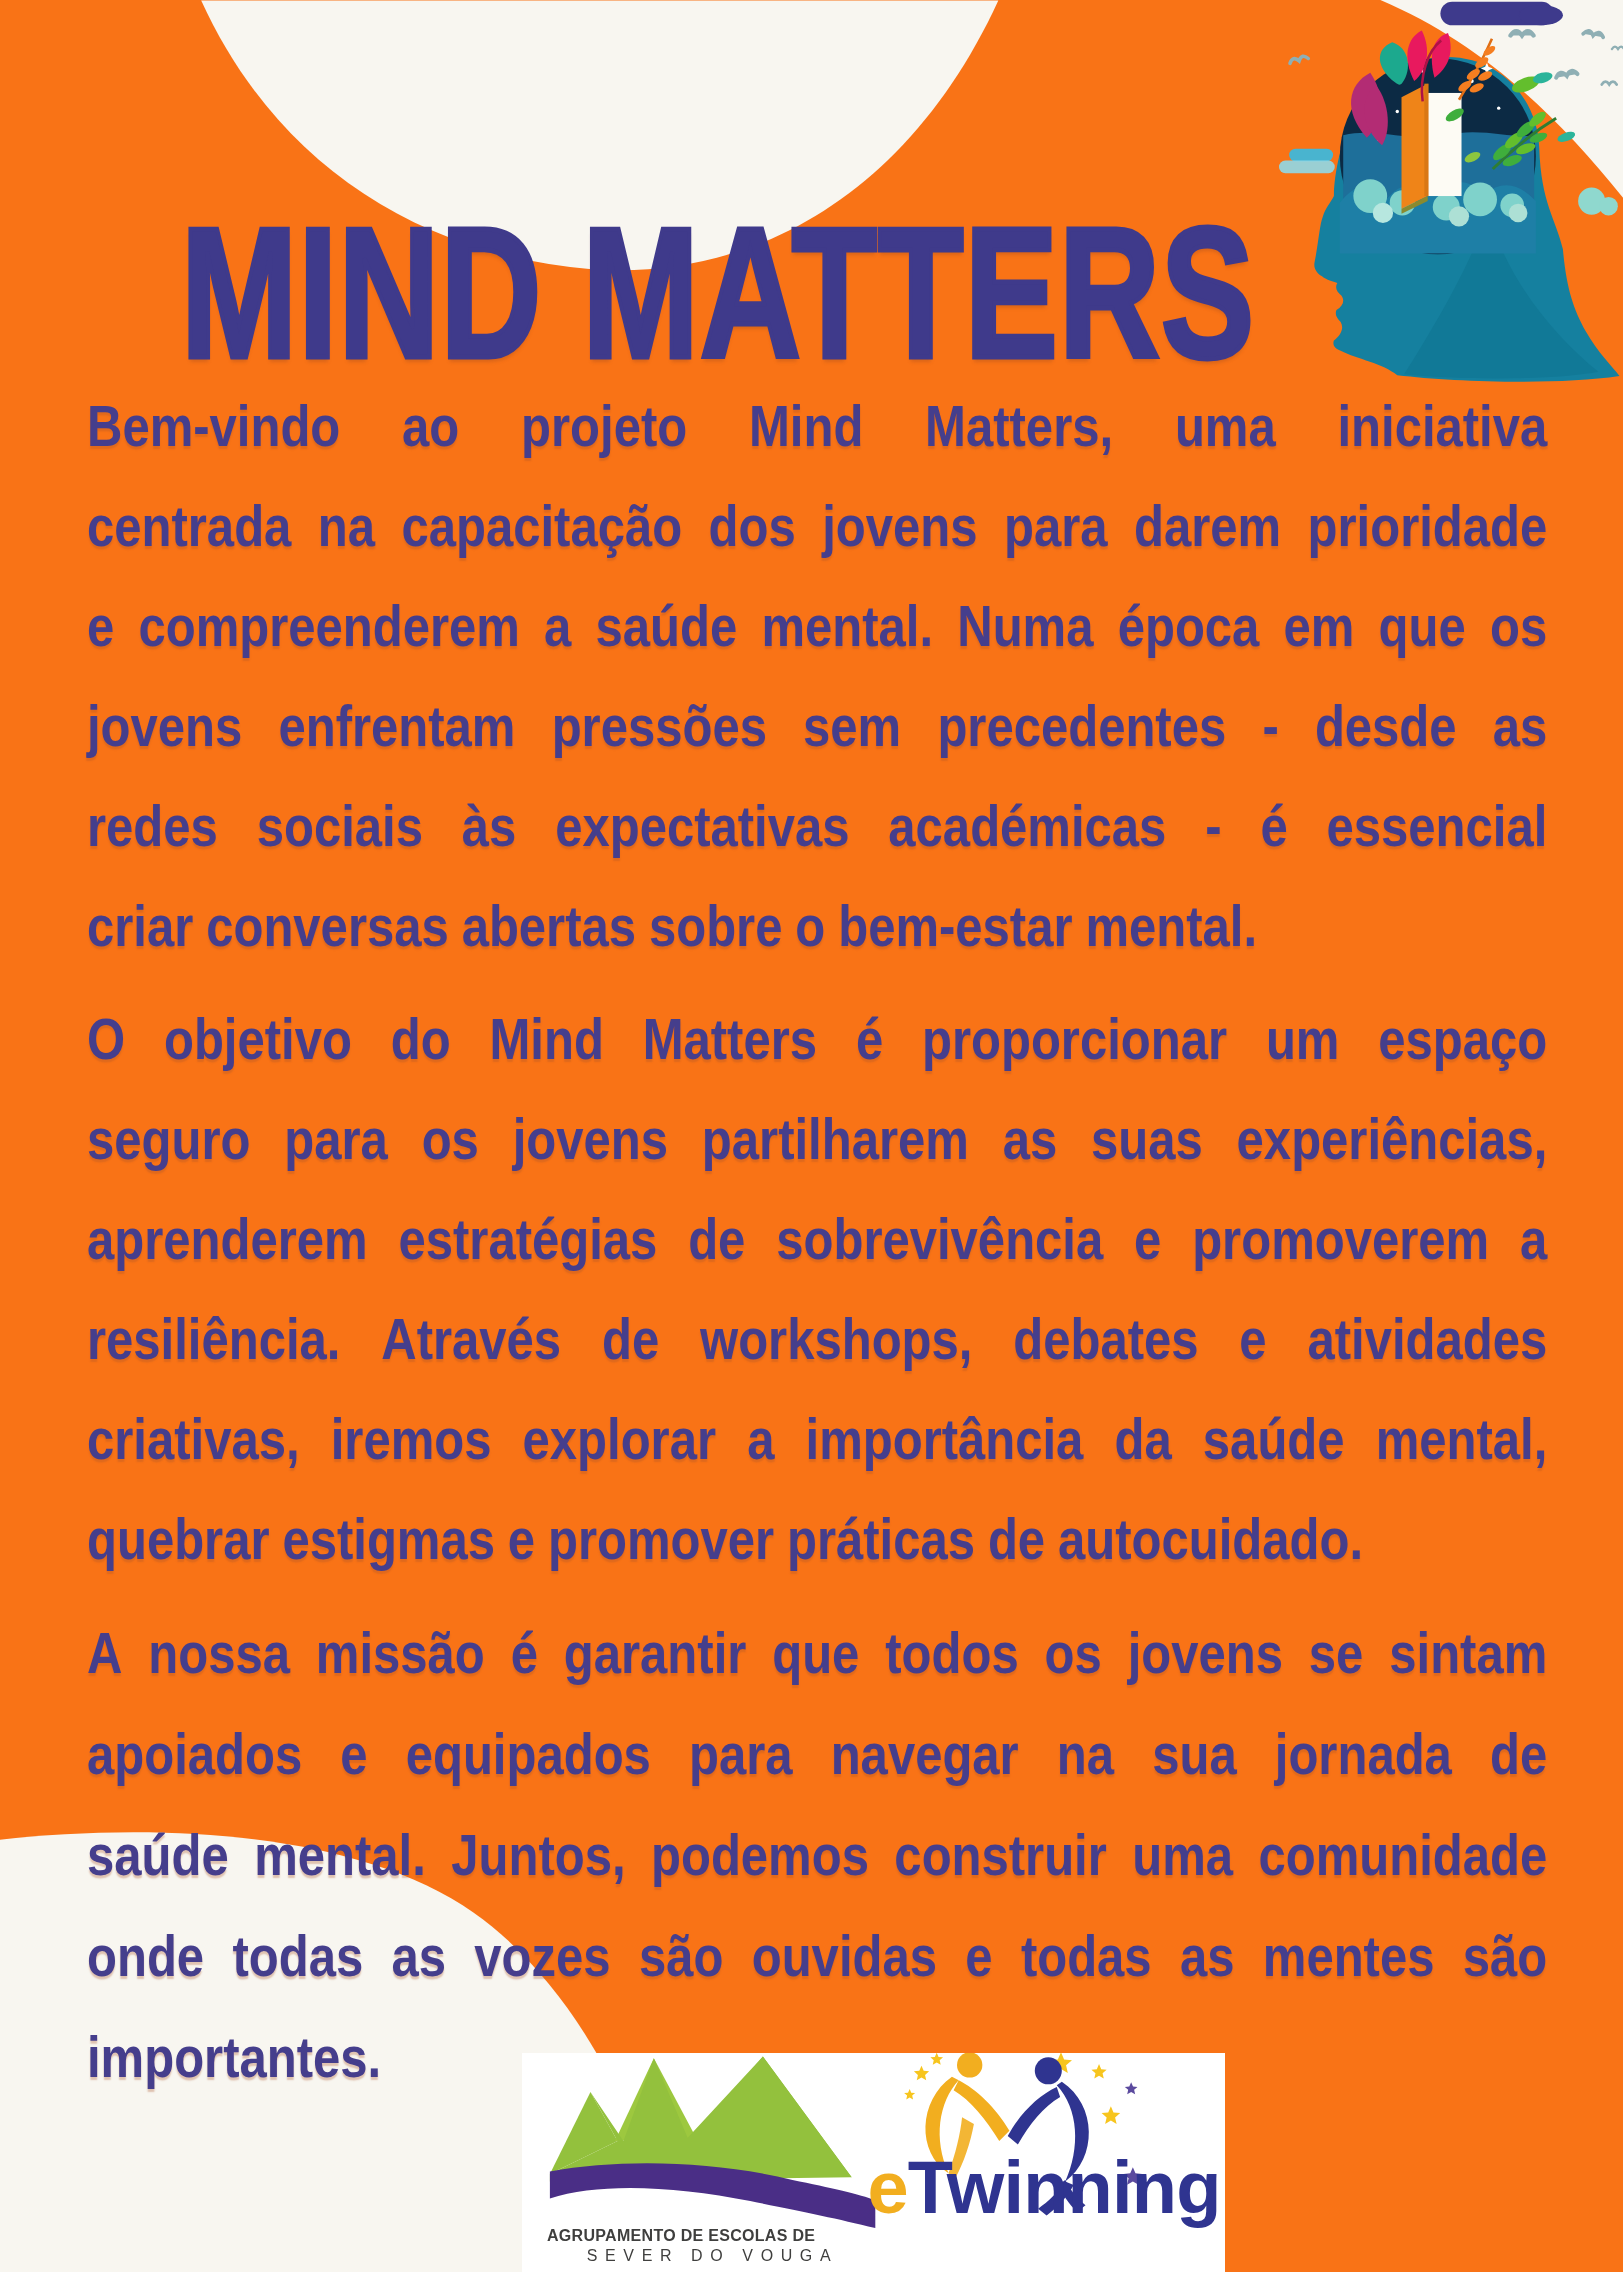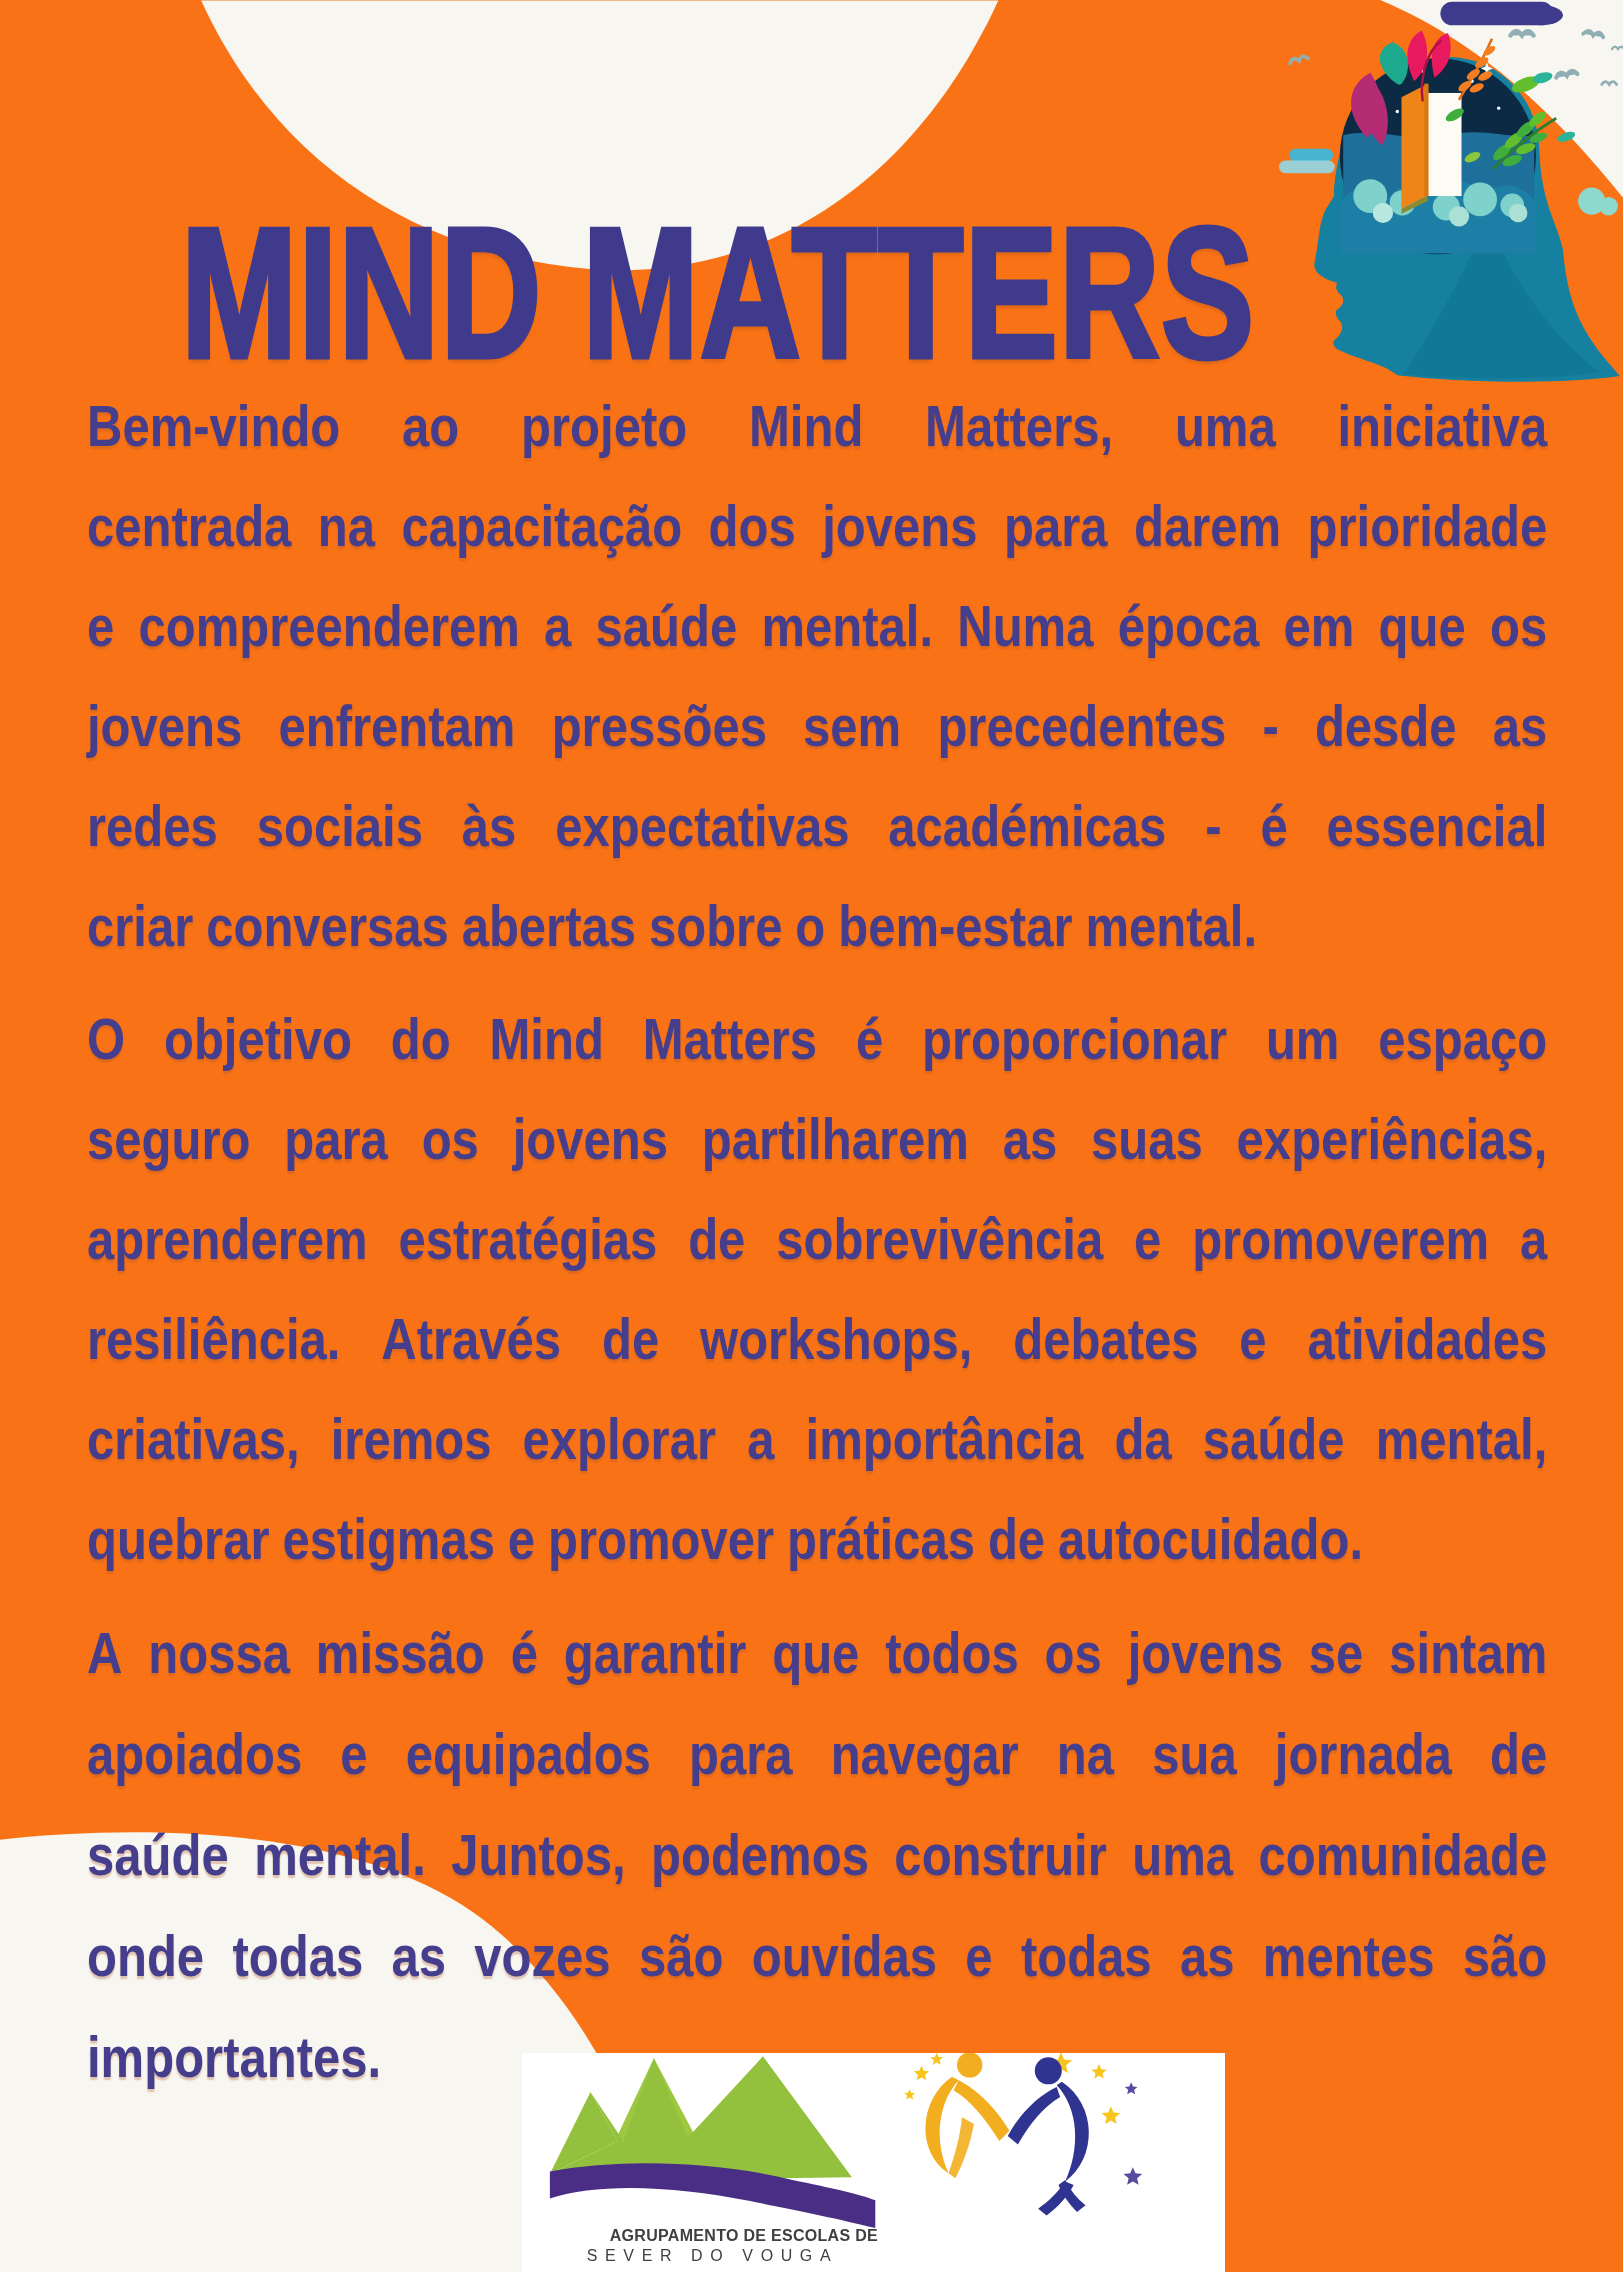--- a/index.html
+++ b/index.html
@@ -30,21 +30,21 @@
   #para-3 .line{height:101px;}
   .line.justify{justify-content:space-between;}
   .line.plain{justify-content:flex-start;}
   .line.plain span{margin-right:15px;}
   .logo-box{
     position:absolute; left:522px; top:2053px; width:703px; height:220px;
     background:#FFFFFF;
   }
   .school-logo{position:absolute;left:0;top:0;width:355px;height:220px;}
   .school-text1{
-    position:absolute; left:25px; top:174px; width:331px; text-align:right;
+    position:absolute; left:25px; top:174px; width:331px; text-align:left;
     font-size:16px; font-weight:bold; color:#3F3F3E; letter-spacing:0.3px; white-space:nowrap;
   }
   .school-text2{
     position:absolute; left:25px; top:194px; width:331px; text-align:center;
     font-size:16px; font-weight:normal; color:#3F3F3E; letter-spacing:7.6px; white-space:nowrap;
   }
   .etw{position:absolute;left:342px;top:0;width:361px;height:220px;}
   .etw-art{position:absolute;left:0;top:0;width:361px;height:220px;}
   .etw-text{
     position:absolute; left:3.4px; top:98px; white-space:nowrap;
@@ -392,17 +392,18 @@
           <path d="M100,142 C108,120 114,96 116,76 L130,84 C126,106 118,130 108,148 Z" opacity="0.9"></path>
         </g>
         <g fill="#2F3490">
           <circle cx="218" cy="21" r="16"></circle>
           <path d="M228,38 C254,66 256,112 238,152 C276,124 276,62 234,34 Z"></path>
           <path d="M228,40 C206,50 184,72 170,98 L182,108 C196,84 212,64 232,52 Z"></path>
           <path d="M238,152 C230,164 218,176 206,184 L216,192 C230,182 242,168 248,156 Z"></path>
           <path d="M238,150 C244,162 252,172 262,180 L252,188 C242,178 234,166 230,156 Z"></path>
         </g>
       </svg>
+      <div class="etw-text"><span class="etw-e">e</span><span class="etw-rest">Twinning</span></div>
     </div>
   </div>
 
 </div>
 
 
 </body></html>

